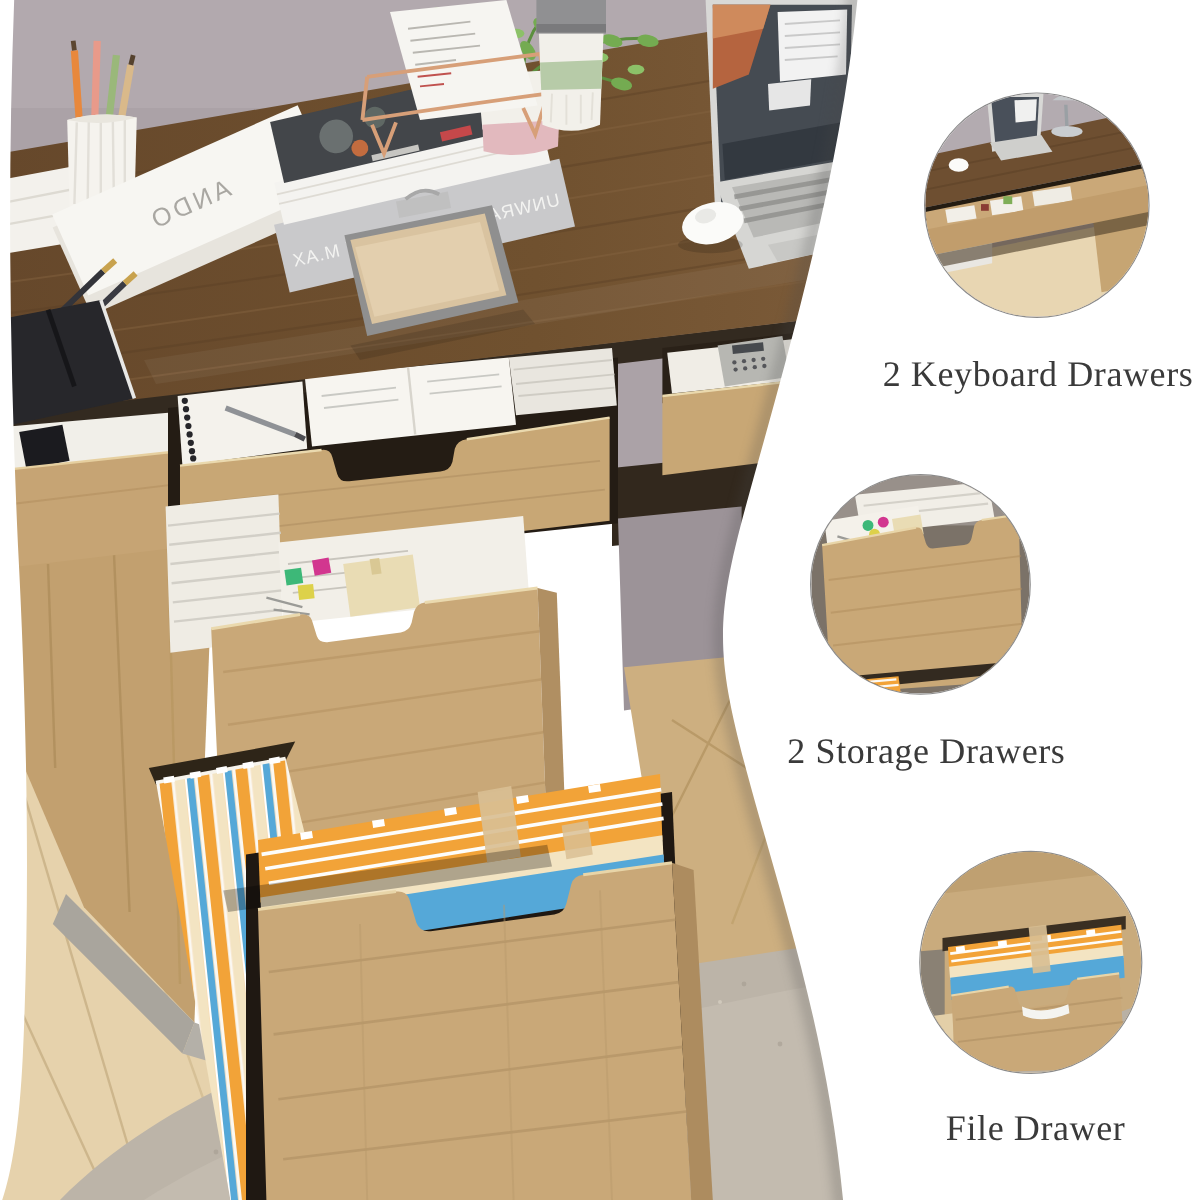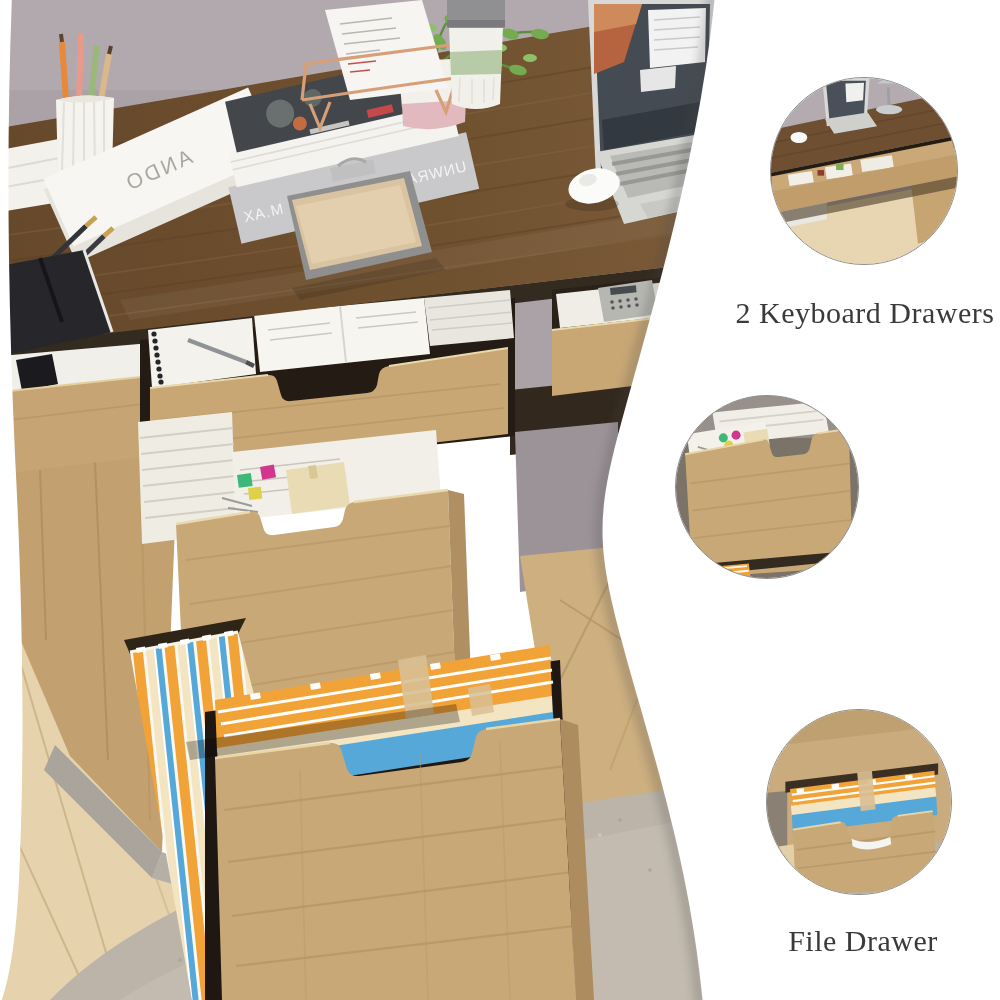--- a/index.html
+++ b/index.html
@@ -439,15 +439,16 @@
     </g>
     <path d="M98,68 L114,66 L118,108 L102,110 Z" fill="#d9bf94" opacity=".92"></path>
     <path d="M28,130 L80,122 Q85,121 86,126 L89,136 Q91,142 98,141 L126,137 Q132,136 133,130 L135,121 Q136,116 142,115 L180,110 L186,196 L32,200 Z" fill="#c9a878"></path>
     <path d="M28,130 L80,122 M142,115 L180,110" stroke="#e8d5a8" stroke-width="2" fill="none"></path>
     <path d="M32,152 L183,132 M34,172 L184,154" stroke="#a98a5e" stroke-width="1.8" opacity=".5" fill="none"></path>
     <path d="M92,140 Q110,148 134,138 L135,146 Q110,156 93,148 Z" fill="#f4f4f0"></path>
   </svg>
 </div>
 
 <div class="caption" style="left:705px;top:296px;">2 Keyboard Drawers</div>
+<div class="caption" style="left:612px;top:610px;">2 Storage Drawers</div>
 <div class="caption" style="left:703px;top:924px;">File Drawer</div>
 
 </div>
 
 </body></html>

